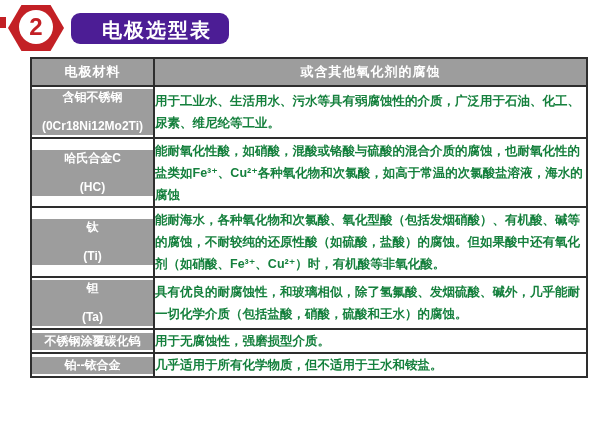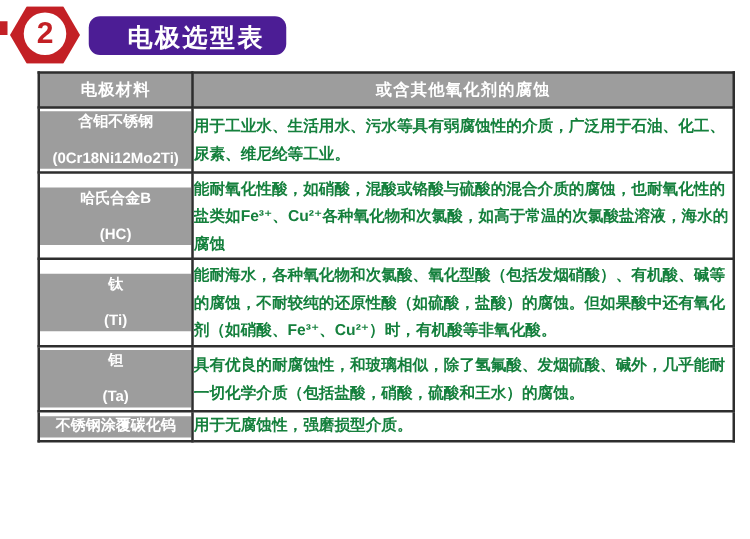--- a/index.html
+++ b/index.html
@@ -65,21 +65,21 @@
   td.perf{
     background:#ffffff;color:#15803d;
     font-size:12.5px;font-weight:600;line-height:22px;
     padding:2px 9px;text-align:left;overflow:hidden;margin-top:18px;
   }
   tbody tr.r1{height:50px;}
   tbody tr.r2{height:47px;}
   tbody tr.r3{height:69px;}
   tbody tr.r4{height:70px;}
   tbody tr.r5{height:46px;}
-  tbody tr.r6{height:21px;font-family:Liberation Mono, monospace;}
+  tbody tr.r6{height:21px;}
   tbody tr.r7{height:23px;}
 </style>
 </head>
 <body>
 
 <div class="canvas">
 
   <div class="corner-square"></div>
 
   <div class="ribbon">
@@ -108,21 +108,21 @@
           <div class="matbox">
             <span>含钼不锈钢</span>
             <span>(0Cr18Ni12Mo2Ti)</span>
           </div>
         </td>
         <td class="perf">用于工业水、生活用水、污水等具有弱腐蚀性的介质，广泛用于石油、化工、尿素、维尼纶等工业。</td>
       </tr>
       <tr class="r3">
         <td class="mat">
           <div class="matbox">
-            <span>哈氏合金B</span>
+            <span>哈氏合金C</span>
             <span>(HC)</span>
           </div>
         </td>
         <td class="perf">能耐氧化性酸，如硝酸，混酸或铬酸与硫酸的混合介质的腐蚀，也耐氧化性的盐类如Fe³⁺、Cu²⁺各种氧化物和次氯酸，如高于常温的次氯酸盐溶液，海水的腐蚀</td>
       </tr>
       <tr class="r4">
         <td class="mat">
           <div class="matbox">
             <span>钛</span>
             <span>(Ti)</span>
@@ -140,16 +140,24 @@
         <td class="perf">具有优良的耐腐蚀性，和玻璃相似，除了氢氟酸、发烟硫酸、碱外，几乎能耐一切化学介质（包括盐酸，硝酸，硫酸和王水）的腐蚀。</td>
       </tr>
       <tr class="r6">
         <td class="mat">
           <div class="matbox">
             <span>不锈钢涂覆碳化钨</span>
           </div>
         </td>
         <td class="perf">用于无腐蚀性，强磨损型介质。</td>
       </tr>
+      <tr class="r7">
+        <td class="mat">
+          <div class="matbox">
+            <span>铂--铱合金</span>
+          </div>
+        </td>
+        <td class="perf">几乎适用于所有化学物质，但不适用于王水和铵盐。</td>
+      </tr>
     </tbody>
   </table>
 
 </div>
 
 </body></html>

